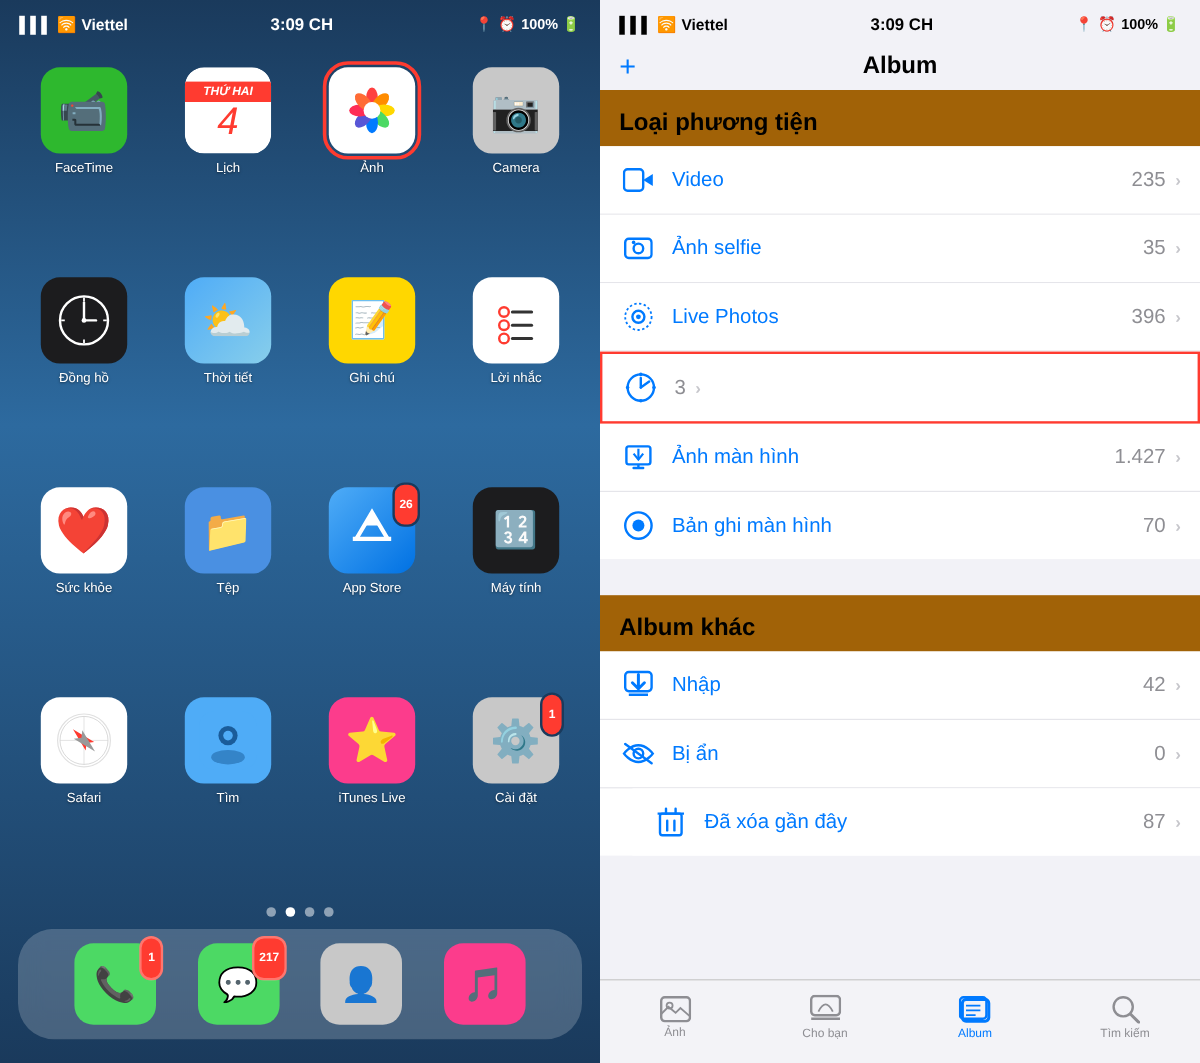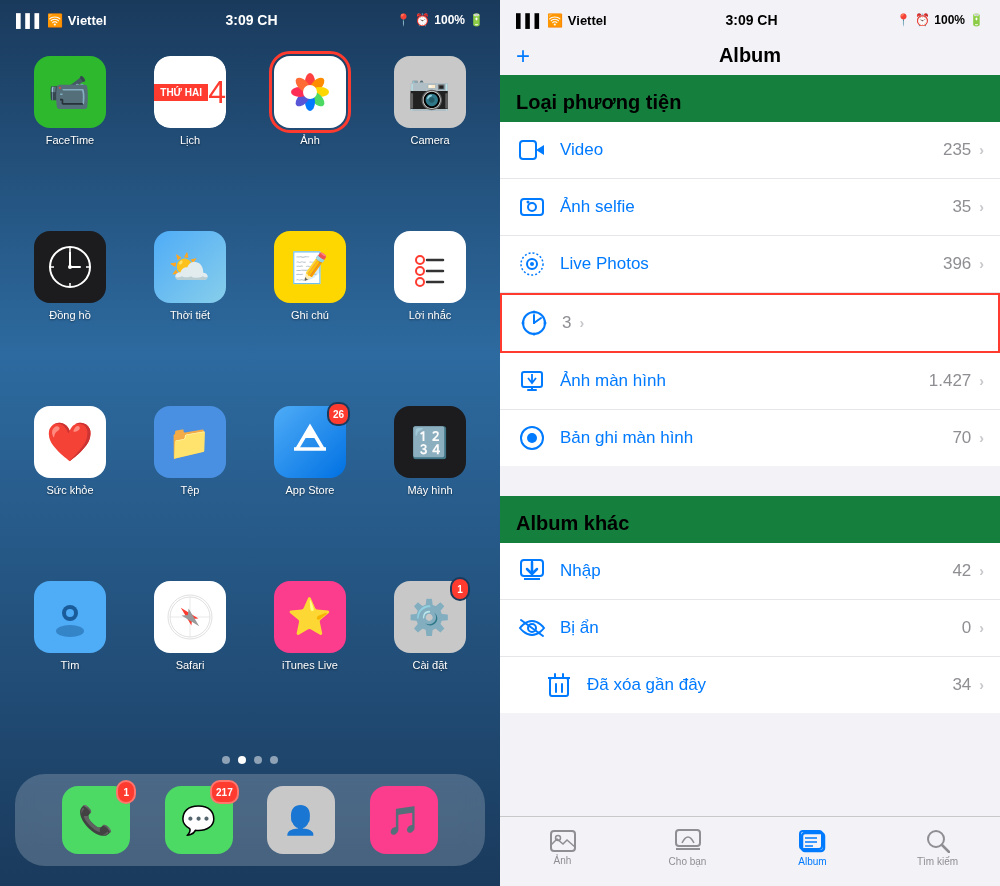--- a/index.html
+++ b/index.html
@@ -67,21 +67,21 @@
     .badge {
       position: absolute;
       top: -6px;
       right: -6px;
       background: #ff3b30;
       color: white;
       font-size: 11px;
       font-weight: bold;
       border-radius: 10px;
       min-width: 20px;
-      height: 24px;
+      height: 37px;
       display: flex;
       align-items: center;
       justify-content: center;
       padding: 0 4px;
       border: 2px solid transparent;
     }
 
     
     .facetime { background: #2eb82e; }
     .camera { background: #c8c8c8; }
@@ -185,21 +185,21 @@
       flex: 1;
       overflow-y: auto;
       background: #f2f2f7;
     }
 
     .section-header {
       padding: 16px 16px 8px;
       font-size: 20px;
       font-weight: 700;
       color: #000;
-      background: #15803d;
+      background: #a16207;
     }
 
     .album-list {
       background: white;
       margin: 0;
     }
 
     .album-item {
       display: flex;
       align-items: center;
@@ -266,28 +266,29 @@
       color: #8e8e93;
     }
 
     .tab-label.active {
       color: #007aff;
     }
 
     
     .calendar-inner {
       display: flex;
-      flex-direction: row;
+      flex-direction: column;
       align-items: center;
       justify-content: center;
       width: 100%;
       height: 100%;
       border-radius: 16px;
       overflow: hidden;
       background: white;
+      font-style: italic;
     }
     .cal-header { background: #ff3b30; width: 100%; text-align: center; color: white; font-size: 10px; font-weight: 600; padding: 3px 0; }
     .cal-day { color: #ff3b30; font-size: 32px; font-weight: 300; line-height: 1; }
   </style>
 </head>
 <body>
 
 <div class="left-panel">
 
   <div class="status-bar-left">
@@ -426,50 +427,50 @@
         </svg>
         <span class="badge" style="top:-4px; right:-4px; font-size:10px; border:2px solid #1a3a5c;">26</span>
       </div>
       <span class="app-icon-label">App Store</span>
     </div>
 
     <div class="app-icon">
       <div class="app-icon-img calculator">
         <span style="font-size:30px;">🔢</span>
       </div>
-      <span class="app-icon-label">Máy hình</span>
-    </div>
-
-    <div class="app-icon">
-      <div class="app-icon-img find">
-        <svg width="48" height="48" viewBox="0 0 48 48">
-          <rect width="48" height="48" rx="12" fill="#4facf7"></rect>
-          <circle cx="24" cy="20" r="8" fill="#1a5c9a"></circle>
-          <circle cx="24" cy="20" r="4" fill="#4facf7"></circle>
-          <ellipse cx="24" cy="38" rx="14" ry="6" fill="#1a5c9a" opacity="0.5"></ellipse>
-        </svg>
-      </div>
-      <span class="app-icon-label">Tìm</span>
+      <span class="app-icon-label">Máy tính</span>
     </div>
 
     <div class="app-icon">
       <div class="app-icon-img safari">
         <svg width="50" height="50" viewBox="0 0 50 50">
           <circle cx="25" cy="25" r="22" fill="white" stroke="#e0e0e0" stroke-width="1"></circle>
           <circle cx="25" cy="25" r="20" fill="none" stroke="#c0c0c0" stroke-width="0.5"></circle>
           <line x1="25" y1="5" x2="25" y2="45" stroke="#d0d0d0" stroke-width="0.5"></line>
           <line x1="5" y1="25" x2="45" y2="25" stroke="#d0d0d0" stroke-width="0.5"></line>
           <polygon points="25,12 30,32 25,28 20,32" fill="#ff3b30" transform="rotate(-45, 25, 25)"></polygon>
           <polygon points="25,38 20,18 25,22 30,18" fill="#999" transform="rotate(-45, 25, 25)"></polygon>
         </svg>
       </div>
       <span class="app-icon-label">Safari</span>
     </div>
 
     <div class="app-icon">
+      <div class="app-icon-img find">
+        <svg width="48" height="48" viewBox="0 0 48 48">
+          <rect width="48" height="48" rx="12" fill="#4facf7"></rect>
+          <circle cx="24" cy="20" r="8" fill="#1a5c9a"></circle>
+          <circle cx="24" cy="20" r="4" fill="#4facf7"></circle>
+          <ellipse cx="24" cy="38" rx="14" ry="6" fill="#1a5c9a" opacity="0.5"></ellipse>
+        </svg>
+      </div>
+      <span class="app-icon-label">Tìm</span>
+    </div>
+
+    <div class="app-icon">
       <div class="app-icon-img itunes">
         <span style="font-size:36px; color: white;">⭐</span>
       </div>
       <span class="app-icon-label">iTunes Live</span>
     </div>
 
     <div class="app-icon">
       <div class="app-icon-img settings" style="position:relative;">
         <span style="font-size:34px;">⚙️</span>
         <span class="badge" style="top:-4px; right:-4px; font-size:10px; border:2px solid #1a3a5c;">1</span>
@@ -650,21 +651,21 @@
           <svg width="24" height="26" viewBox="0 0 24 26">
             <rect x="3" y="6" width="18" height="18" rx="2" fill="none" stroke="#007aff" stroke-width="2"></rect>
             <line x1="1" y1="6" x2="23" y2="6" stroke="#007aff" stroke-width="2"></line>
             <line x1="8" y1="6" x2="8" y2="2" stroke="#007aff" stroke-width="2" stroke-linecap="round"></line>
             <line x1="16" y1="6" x2="16" y2="2" stroke="#007aff" stroke-width="2" stroke-linecap="round"></line>
             <line x1="9" y1="12" x2="9" y2="20" stroke="#007aff" stroke-width="2" stroke-linecap="round"></line>
             <line x1="15" y1="12" x2="15" y2="20" stroke="#007aff" stroke-width="2" stroke-linecap="round"></line>
           </svg>
         </div>
         <span class="album-item-name">Đã xóa gần đây</span>
-        <span class="album-item-count">34</span>
+        <span class="album-item-count">87</span>
         <span class="chevron">›</span>
       </div>
     </div>
 
     <div style="height: 20px;"></div>
   </div>
 
   <div class="tab-bar">
     <div class="tab-item">
       <svg width="26" height="22" viewBox="0 0 26 22">

